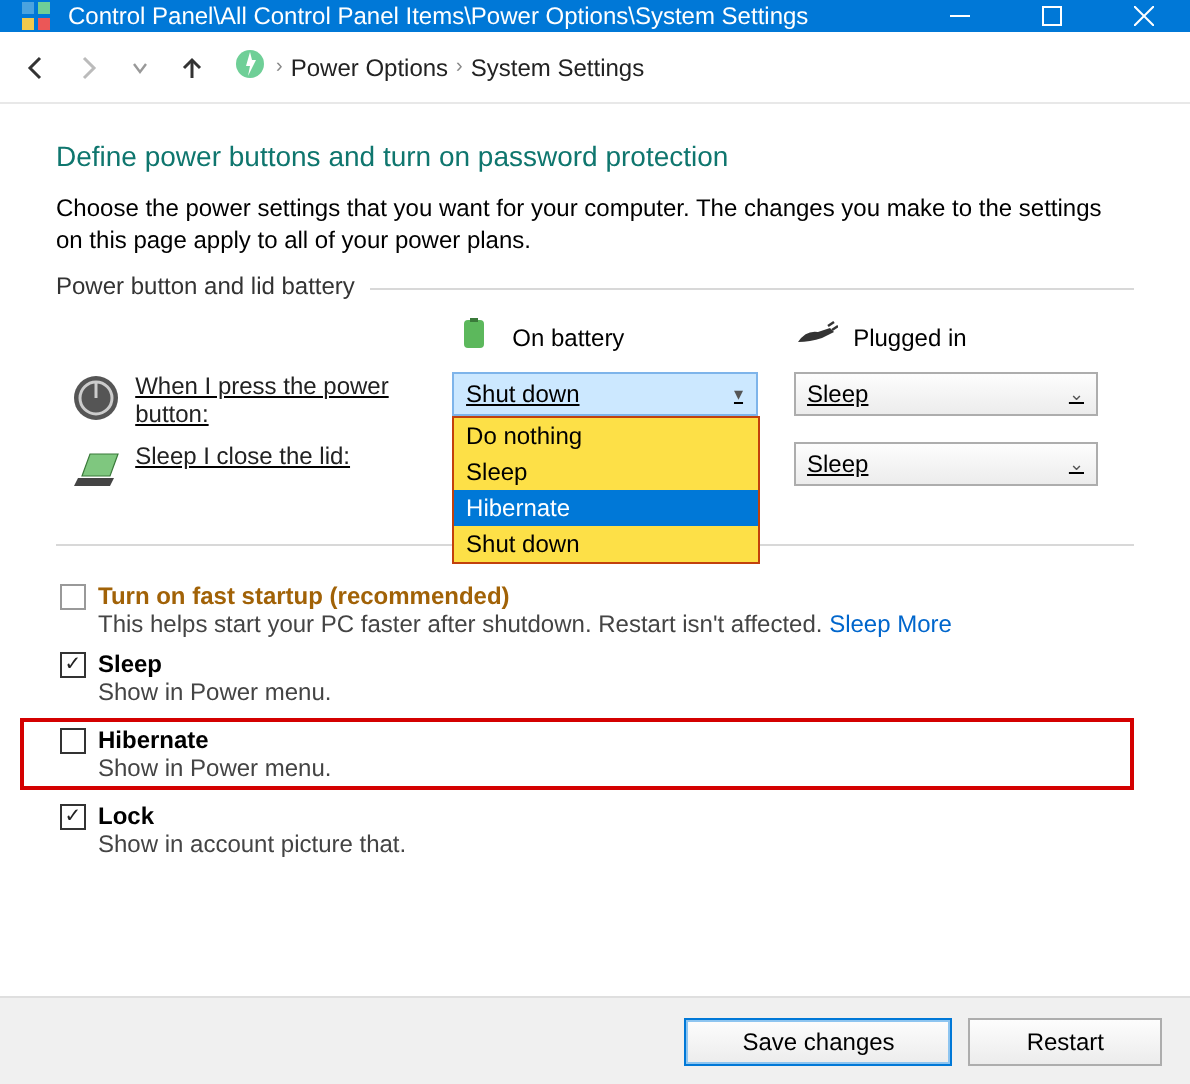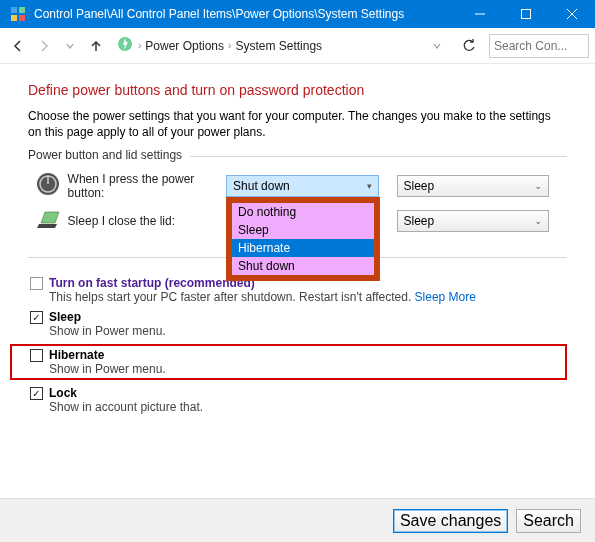--- a/index.html
+++ b/index.html
@@ -1,57 +1,57 @@
 <!DOCTYPE html>
 <html><head>
 <meta charset="utf-8">
 <style>
   * { box-sizing: border-box; margin: 0; padding: 0; font-family: "Segoe UI", Tahoma, sans-serif; font-size: 12px; }
   body { width: 595px; height: 542px; background: #fff; overflow: hidden; }
-  .titlebar { height: 28px; background: #0078d7; color: #fff; display: flex; align-items: center; }
+  .titlebar { height: 16px; background: #0078d7; color: #fff; display: flex; align-items: center; }
   .titlebar-icon { width: 16px; height: 16px; margin: 0 8px 0 10px; display: flex; align-items: center; justify-content:center; }
   .title-txt { flex: 1; font-size: 12px; white-space: nowrap; overflow: hidden; }
   .winbtn { width: 46px; height: 30px; display:flex; align-items:center; justify-content:center; color:#fff; }
   .winbtn svg { width: 10px; height: 10px; }
   .navbar { height: 36px; border-bottom: 1px solid #e8e8e8; display:flex; align-items:center; padding:0 6px; }
   .navbtn { width: 24px; height: 24px; display:flex; align-items:center; justify-content:center; color:#555; margin-right:2px; }
   .navbtn.disabled { color:#bbb; }
   .breadcrumb { display:flex; align-items:center; gap:4px; margin-left:6px; flex:1; font-size:12px; color:#222; }
   .bc-sep { color:#888; font-size:10px; }
   .rightnav { display:flex; align-items:center; gap:6px; }
   .searchbox { width: 100px; height:24px; border:1px solid #ccc; padding:2px 4px; font-size:12px; color:#555; }
   .content { padding: 18px 28px 8px 28px; }
-  .heading { color:#b91c1c; font-size:14px; margin-bottom:10px; }
+  .heading { color:#0f766e; font-size:14px; margin-bottom:10px; }
   .subtext { color:#000000; font-size:12px; line-height:1.35; margin-bottom:16px; }
   .groupbox { position:relative; border-top:1px solid #d8d8d8; padding-top:14px; margin-bottom:10px; }
   .groupbox-label { position:absolute; top:-9px; left:0; background:#fff; padding-right:8px; font-size:12px; color:#333; }
-  .cols { display:flex; align-items:center; margin-bottom:6px; }
+  .cols { display:flex; align-items:flex-start; margin-bottom:6px;text-decoration:underline; }
   .icon-col { width:40px; display:flex; justify-content:center; }
   .label-col { width:160px; font-size:12px; color:#222; }
   .field-col { width:154px; margin-right:18px; }
   .hdr-row { display:flex; align-items:center; margin-bottom:8px; }
   .hdr-spacer { width:200px; }
   .hdr-cell { width:172px; display:flex; align-items:center; gap:8px; font-size:12px; }
   .combo { height:22px; border:1px solid #adadad; background:linear-gradient(#fdfdfd,#ececec); display:flex; align-items:center; padding:0 6px; justify-content:space-between; font-size:12px; }
   .combo.open { background:#cce8ff; border-color:#7eb4ea; }
   .caret { font-size:9px; color:#555; }
-  .dropdown { position:absolute; width:154px; border:6px solid #c2410c; background:#f0abfc; z-index:10; }
+  .dropdown { position:absolute; width:154px; border:1px solid #c2410c; background:#fde047; z-index:10; }
   .dropdown div { padding:2px 6px; font-size:12px; }
   .dropdown .sel { background:#0078d7; color:#fff; }
   .shutdown-item { margin:4px 0 6px 2px; display:flex; flex-direction:column; }
   .shutdown-row1 { display:flex; align-items:center; gap:6px; }
   .chk { width:13px; height:13px; border:1px solid #333; display:flex; align-items:center; justify-content:center; font-size:10px; color:#222; }
   .chk.disabled { border-color:#999; color:#888; }
   .shutdown-title { font-weight:600; font-size:12px; }
-  .shutdown-title.disabled { color:#4c1d95; font-weight:600; }
+  .shutdown-title.disabled { color:#a16207; font-weight:600; }
   .shutdown-desc { margin-left:19px; font-size:12px; color:#444; }
   .link { color:#0066cc; }
   .redbox { border:2px solid #d40000; padding:2px 4px; display:inline-block; }
   .footer { position:absolute; bottom:0; left:0; right:0; height:44px; background:#f0f0f0; border-top:1px solid #dfdfdf; display:flex; justify-content:flex-end; align-items:center; padding:0 14px; gap:8px; }
-  .btn { height:24px; padding:0 6px; border:1px solid #adadad; background:linear-gradient(#fdfdfd,#ececec); font-size:16px; display:flex; align-items:center; }
+  .btn { height:24px; padding:0 28px; border:1px solid #adadad; background:linear-gradient(#fdfdfd,#ececec); font-size:12px; display:flex; align-items:center; }
   .btn.primary { border-color:#0078d7; box-shadow:0 0 0 1px #8ec5f0 inset; }
   .battery-icon svg, .plug-icon svg { width:22px; height:16px; }
   .power-icon svg, .lid-icon svg { width:26px; height:26px; }
 </style>
 </head>
 <body>
 
 <div class="titlebar">
   <span class="titlebar-icon">
     <svg viewBox="0 0 16 16">
@@ -105,42 +105,46 @@
   <div class="breadcrumb">
     <span><svg width="18" height="18" viewBox="0 0 18 18">
           <circle cx="9" cy="9" r="7" fill="#6fcf97"></circle>
           <path d="M9 3 L7 10 L9 10 L8 15 L12 7 L10 7 Z" fill="#fff"></path>
         </svg></span>
     <span class="bc-sep">›</span>
     <span>Power Options</span>
     <span class="bc-sep">›</span>
     <span>System Settings</span>
   </div>
-  <div class="rightnav">
-    <div class="navbtn disabled">
-        <svg width="8" height="8" viewBox="0 0 8 8">
-          <polyline points="1,2 4,6 7,2" fill="none" stroke="#999" stroke-width="1.2"></polyline>
-        </svg>
-      </div>
-    <div class="navbtn">
-        <svg width="14" height="14" viewBox="0 0 14 14">
-          <path d="M11 3 A5 5 0 1 0 12 8" fill="none" stroke="#333" stroke-width="1.3"></path>
-          <polyline points="11,0 11,3 8,3" fill="none" stroke="#333" stroke-width="1.3"></polyline>
-        </svg>
-      </div>
-    <input class="searchbox" placeholder="Search Con..." style="">
-  </div>
 </div>
 
 <div class="content">
   <div class="heading">Define power buttons and turn on password protection</div>
   <div class="subtext">Choose the power settings that you want for your computer. The changes you make to the settings on this page apply to all of your power plans.</div>
 
   <div class="groupbox">
-    <span class="groupbox-label">Power button and lid settings</span>
+    <span class="groupbox-label">Power button and lid battery</span>
+    <div class="hdr-row">
+      <div class="hdr-spacer"></div>
+      <div class="hdr-cell">
+        <span class="battery-icon"><svg viewBox="0 0 22 16">
+              <rect x="6" y="1" width="10" height="14" rx="2" fill="#5cb85c"></rect>
+              <rect x="9" y="0" width="4" height="2" fill="#3a7a3a"></rect>
+            </svg></span>
+        <span>On battery</span>
+      </div>
+      <div class="hdr-cell">
+        <span class="plug-icon"><svg viewBox="0 0 22 16">
+              <path d="M2 12 Q 6 6 12 7 L18 5 L20 7 L14 10 Q 8 12 2 12 Z" fill="#333"></path>
+              <line x1="17" y1="4" x2="20" y2="2" stroke="#333" stroke-width="1.2"></line>
+              <line x1="19" y1="6" x2="22" y2="4" stroke="#333" stroke-width="1.2"></line>
+            </svg></span>
+        <span>Plugged in</span>
+      </div>
+    </div>
 
     <div class="cols" style="position:relative;">
       <div class="icon-col">
           <span class="power-icon"><svg viewBox="0 0 26 26">
               <circle cx="13" cy="13" r="11" fill="#555"></circle>
               <circle cx="13" cy="13" r="8" fill="none" stroke="#ccc" stroke-width="1.5"></circle>
               <line x1="13" y1="5" x2="13" y2="13" stroke="#ccc" stroke-width="1.5"></line>
             </svg></span>
         </div>
       <div class="label-col">When I press the power button:</div>
@@ -215,14 +219,14 @@
         <span class="chk">✓</span>
         <span class="shutdown-title">Lock</span>
       </div>
       <div class="shutdown-desc">Show in account picture that.</div>
     </div>
   </div>
 </div>
 
 <div class="footer">
   <div class="btn primary">Save changes</div>
-  <div class="btn">Search</div>
+  <div class="btn">Restart</div>
 </div>
 
 </body></html>

